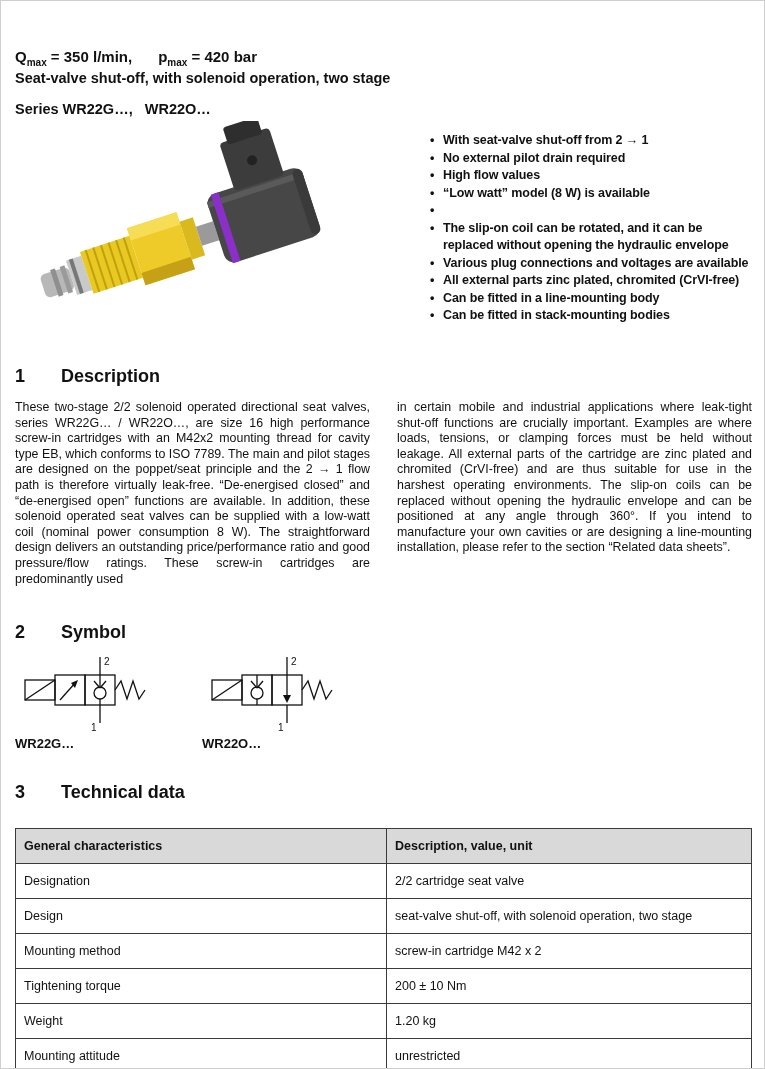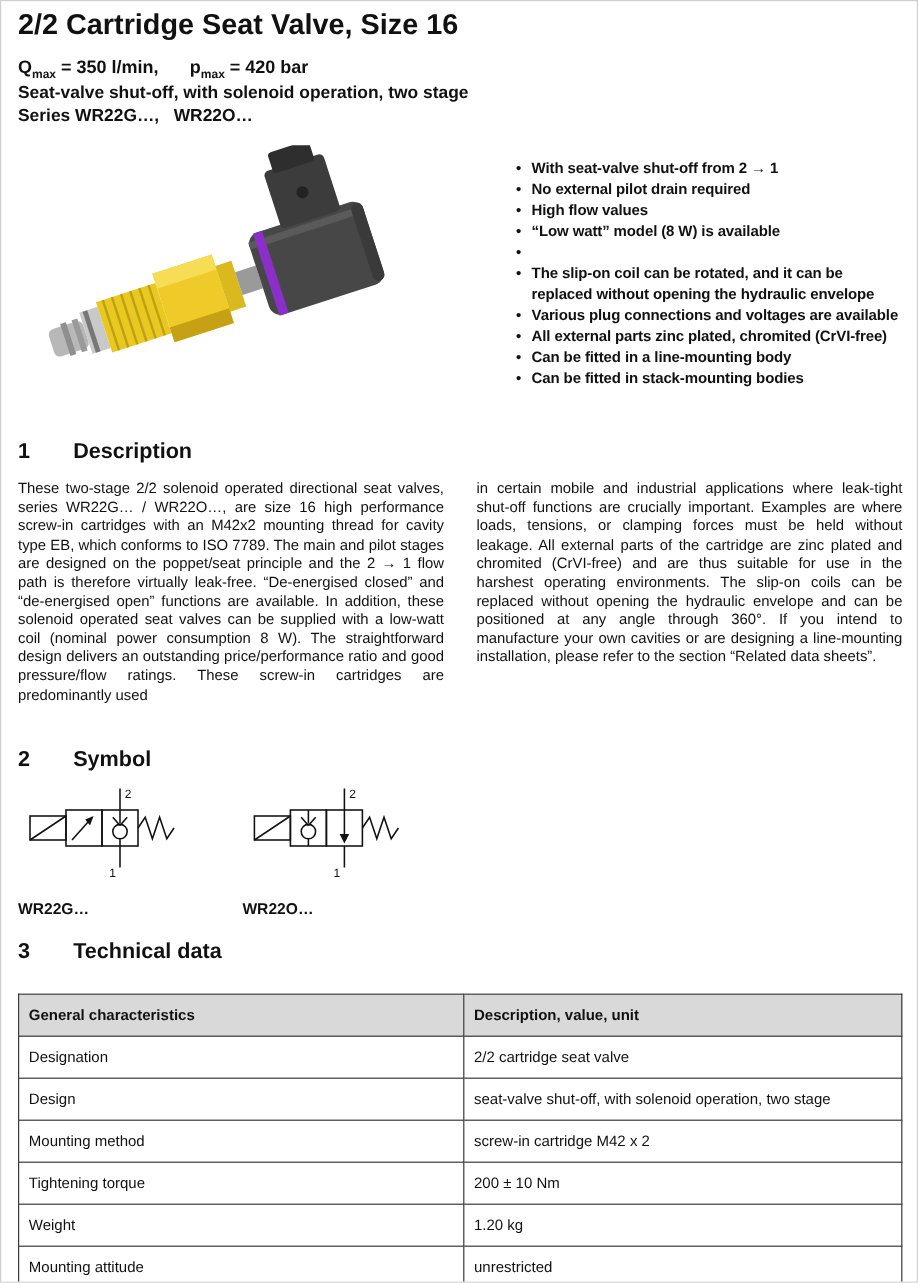--- a/index.html
+++ b/index.html
@@ -9,57 +9,56 @@
     background:#ffffff; border:1px solid #cfcfcf;
     font-family:"Liberation Sans","DejaVu Sans",sans-serif; color:#111;
     overflow:hidden;
   }
   .abs { position:absolute; }
   h1.title { left:14px; top:6px; font-size:24px; font-weight:bold; letter-spacing:0; }
   .specline { left:14px; top:47px; font-size:15px; font-weight:bold; }
   .specline sub { font-size:10px; }
   .spec-gap { display:inline-block; width:26px; }
   .subtitle { left:14px; top:69px; font-size:14.5px; font-weight:bold; }
-  .series { left:14px; top:88px; font-size:14.5px; font-weight:bold; white-space:pre-wrap; }
+  .series { left:14px; top:100px; font-size:14.5px; font-weight:bold; white-space:pre-wrap; }
 
   .product { left:8px; top:120px; width:352px; height:242px; }
 
   .features { left:429px; top:131px; width:324px; list-style:none; }
   .features li { display:flex; font-size:12.5px; font-weight:bold; line-height:17.5px; letter-spacing:-0.1px; }
   .features .dot { width:13px; flex:0 0 13px; }
 
   .sec-head { font-size:18px; font-weight:bold; }
   .sec-num { display:inline-block; width:46px; }
   .head-1 { left:14px; top:365px; }
   .head-2 { left:14px; top:621px; }
   .head-3 { left:14px; top:781px; }
 
   .cols { left:14px; top:399px; width:737px; display:flex; gap:27px; }
   .cols p { width:355px; font-size:12.4px; line-height:15.6px; text-align:justify; }
 
   .symbols { left:14px; top:650px; display:flex; gap:22px; }
   .symbol { width:165px; }
   .symbol svg { display:block; }
-  .symbol .sym-label { font-size:13px; font-weight:bold; margin-top:15px; }
+  .symbol .sym-label { font-size:13px; font-weight:bold; margin-top:1px; }
   .symbol text { font-family:"Liberation Sans","DejaVu Sans",sans-serif; font-size:10px; fill:#111; }
 
   table.tech { left:14px; top:827px; width:737px; border-collapse:collapse; }
   table.tech th, table.tech td {
     border:1px solid #3a3a3a; font-size:12.5px; padding:10px 8px; height:24px;
     text-align:left; vertical-align:middle;
   }
   table.tech th { background:#d9d9d9; font-weight:bold; }
   table.tech .c1 { width:371px; }
 </style>
 </head>
 <body>
 
 <div class="page">
 
-  <h1 class="abs title">2/2 Cartridge Seat Valve, Size 16</h1>
 
   <div class="abs specline"><span>Q</span><sub>max</sub><span> = 350 l/min,</span><span class="spec-gap"></span><span>p</span><sub>max</sub><span> = 420 bar</span></div>
 
   <div class="abs subtitle">Seat-valve shut-off, with solenoid operation, two stage</div>
   <div class="abs series">Series WR22G…,   WR22O…</div>
 
   <div class="abs product">
     <svg width="352" height="242" viewBox="0 0 352 242">
       <g transform="rotate(-18 170 125)">
 

